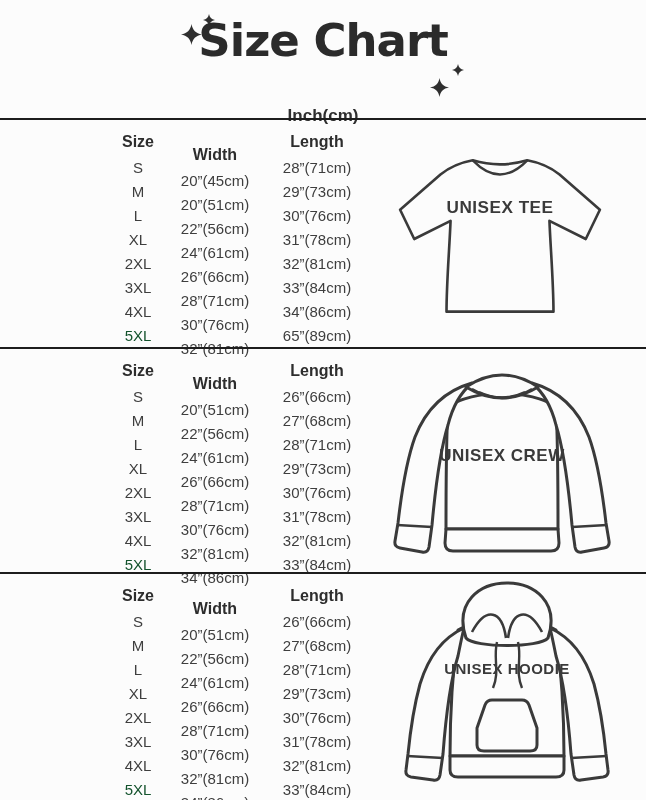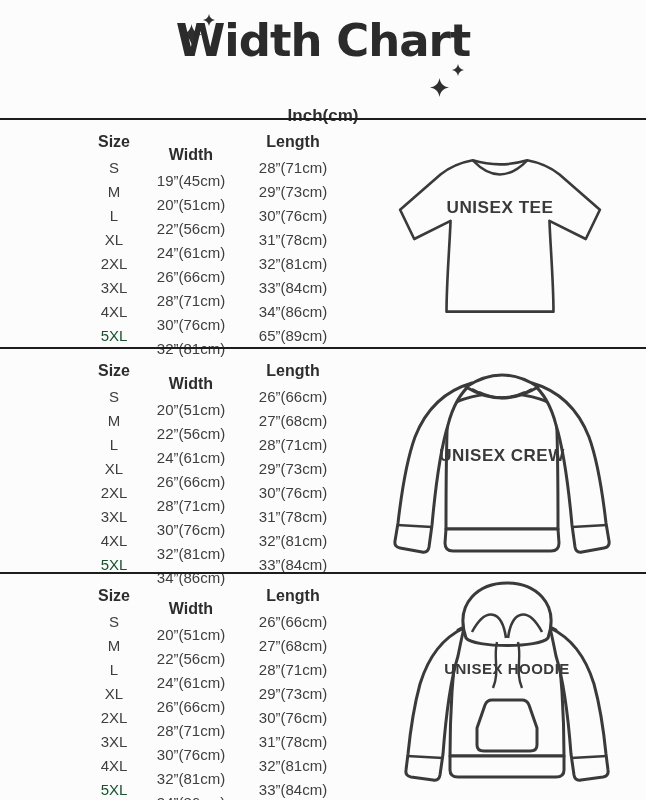--- a/index.html
+++ b/index.html
@@ -13,21 +13,21 @@
   .subtitle{position:absolute;top:82px;left:0;width:100%;text-align:center;
             font-weight:bold;font-size:17px;color:#2f2f2f;margin-top:24px;}
   .spark{position:absolute;}
   .spark svg{display:block;}
   
   .section{position:absolute;left:0;width:646px;border-top:2px solid #1d1d1d;box-sizing:border-box;}
   .s1{top:118px;height:229px;}
   .s2{top:347px;height:225px;}
   .s3{top:572px;height:228px;}
   
-  .tbl{position:absolute;left:88px;top:8px;width:256px;}
+  .tbl{position:absolute;left:112px;top:8px;width:256px;}
   .thead{display:flex;height:27px;align-items:center;font-weight:bold;font-size:16px;color:#2d2d2d;}
   .trow{display:flex;height:24px;align-items:center;font-size:15px;color:#3e3e3e;}
   .cell{display:block;text-align:center;}
   .cell.size{width:52px;}
   .cell.width{width:102px;margin-top:26px;}
   .cell.length{width:102px;}
   .cell.muted{color:#14532d;}
   
   .art{position:absolute;}
   .a1{left:388px;top:26px;}
@@ -56,34 +56,34 @@
     <div class="spark" style="left:430px;top:78px;">
       <svg width="19" height="19" viewBox="0 0 24 24">
           <path d="M12 0C13.2 7 17 10.8 24 12 17 13.2 13.2 17 12 24 10.8 17 7 13.2 0 12 7 10.8 10.8 7 12 0Z" fill="#2f2f2f"></path>
         </svg>
     </div>
     <div class="spark" style="left:452px;top:64px;">
       <svg width="12" height="12" viewBox="0 0 24 24">
           <path d="M12 0C13.2 7 17 10.8 24 12 17 13.2 13.2 17 12 24 10.8 17 7 13.2 0 12 7 10.8 10.8 7 12 0Z" fill="#2f2f2f"></path>
         </svg>
     </div>
-    <div class="title">Width Chart</div>
+    <div class="title">Size Chart</div>
     <div class="subtitle">Inch(cm)</div>
   </div>
 
   <div class="section s1">
     <div class="tbl">
       <div class="thead">
         <span class="cell size">Size</span>
         <span class="cell width">Width</span>
         <span class="cell length">Length</span>
       </div>
     <div class="trow">
           <span class="cell size">S</span>
-          <span class="cell width">19”(45cm)</span>
+          <span class="cell width">20”(45cm)</span>
           <span class="cell length">28”(71cm)</span>
         </div>
         <div class="trow">
           <span class="cell size">M</span>
           <span class="cell width">20”(51cm)</span>
           <span class="cell length">29”(73cm)</span>
         </div>
         <div class="trow">
           <span class="cell size">L</span>
           <span class="cell width">22”(56cm)</span>

